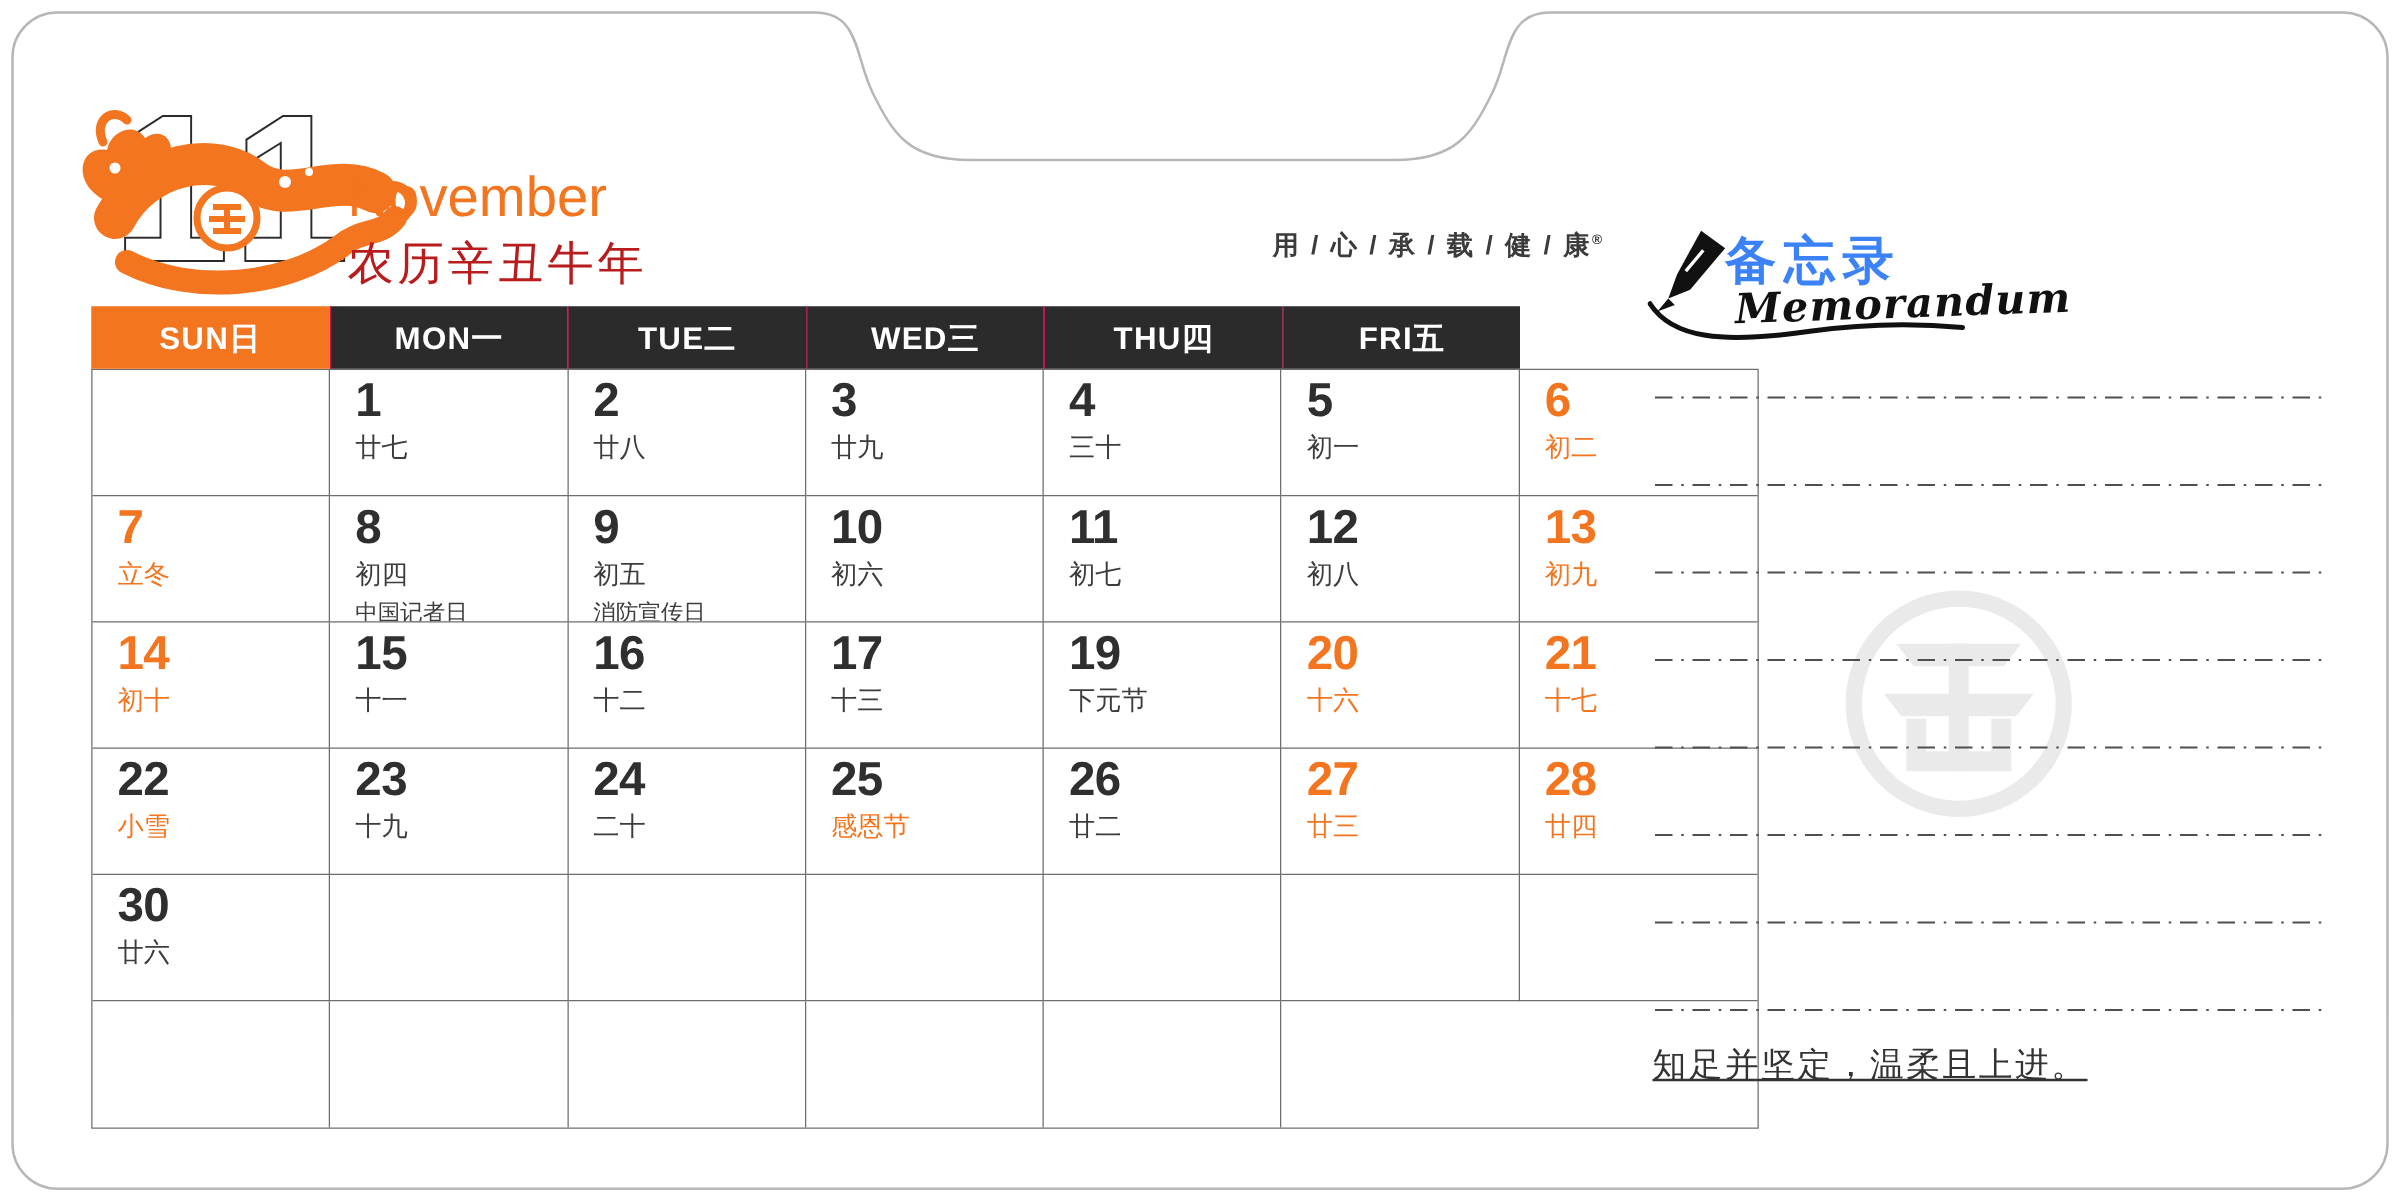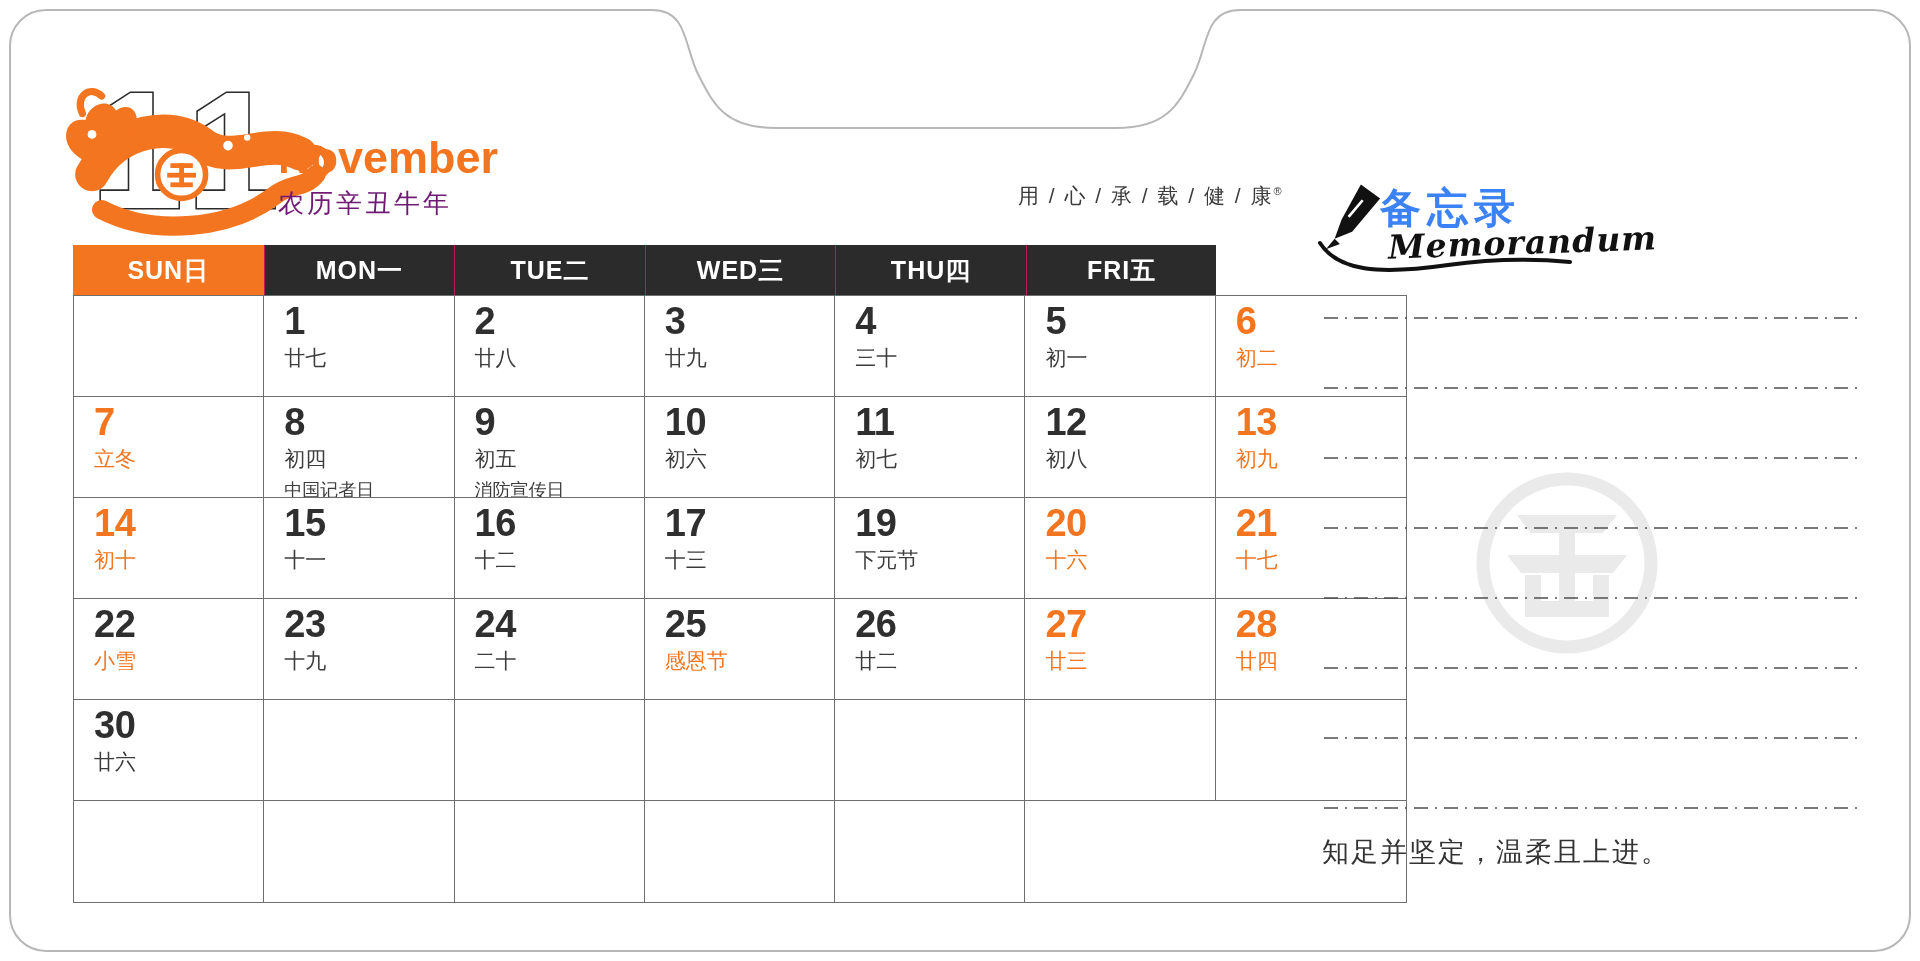--- a/index.html
+++ b/index.html
@@ -21,24 +21,24 @@
   
   .card-svg{left:0;top:0;width:1920px;height:961px;}
 
   
   .month-art{left:60px;top:56px;width:272px;height:184px;}
   .month-art svg{width:100%;height:100%;}
   .outline-num{font-family:"Liberation Sans","DejaVu Sans",sans-serif;font-weight:bold;
     font-size:208px;letter-spacing:16px;fill:#ffffff;stroke:#2b2b2b;stroke-width:4;paint-order:stroke fill;}
 
   .title-block{left:278px;top:134px;}
-  .month-name{font-size:45px;font-weight:bold;color:var(--accent);line-height:1.05;}
-  .lunar-year{font-size:26px;font-weight:500;color:#701a75;letter-spacing:3px;margin-top:5px;}
-
-  .slogan{left:1018px;top:182px;font-size:21px;letter-spacing:2px;color:#3b3b3b;font-weight:400;}
+  .month-name{font-size:45px;font-weight:normal;color:var(--accent);line-height:1.05;}
+  .lunar-year{font-size:37px;font-weight:500;color:#b91c1c;letter-spacing:3px;margin-top:5px;}
+
+  .slogan{left:1018px;top:182px;font-size:21px;letter-spacing:2px;color:#3b3b3b;font-weight:700;}
   .slogan sup{font-size:11px;}
 
   
   .calendar{left:61px;top:245px;width:1346px;padding-left:12px;}
   .cal-weekdays{display:grid;grid-template-columns:repeat(7,1fr);height:50px;}
   .wd{display:flex;align-items:center;justify-content:center;background:var(--header_dark);
       color:#fff;font-size:25px;font-weight:700;letter-spacing:1px;}
   .wd + .wd{border-left:1px solid #be185d;}
   .wd.accent{background:var(--accent);border-left:none;}
   .cal-grid{display:grid;grid-template-columns:repeat(7,1fr);grid-auto-rows:101px;
@@ -58,21 +58,21 @@
   .memo-title{position:absolute;left:58px;top:6px;font-size:41px;font-weight:700;
       color:#3b82f6;letter-spacing:6px;}
   .memo-sub{position:absolute;left:66px;top:48px;font-family:"DejaVu Serif","Liberation Serif",serif;
       font-style:italic;font-weight:bold;font-size:33px;color:#111;letter-spacing:1px;
       transform:rotate(-2deg);}
   .swoosh-svg{position:absolute;left:-4px;top:60px;width:300px;height:42px;}
 
   .watermark{left:1467px;top:463px;width:200px;height:200px;}
   .memo-lines{left:1322px;top:310px;width:545px;height:506px;}
   .memo-quote{left:1322px;top:834px;font-family:"DejaVu Serif","Liberation Serif",serif;
-      font-size:27px;letter-spacing:2px;color:#333;}
+      font-size:27px;letter-spacing:2px;color:#333;text-decoration:underline;}
 </style>
 </head>
 <body>
 
 <div class="page">
 
   <svg class="abs card-svg" viewBox="0 0 1920 961">
     <path d="M46,10 H652 C688,10 684,46 698,74 C714,106 726,128 776,128 H1116
              C1166,128 1178,106 1194,74 C1208,46 1204,10 1240,10 H1874
              C1894,10 1910,26 1910,46 V915 C1910,935 1894,951 1874,951 H46

